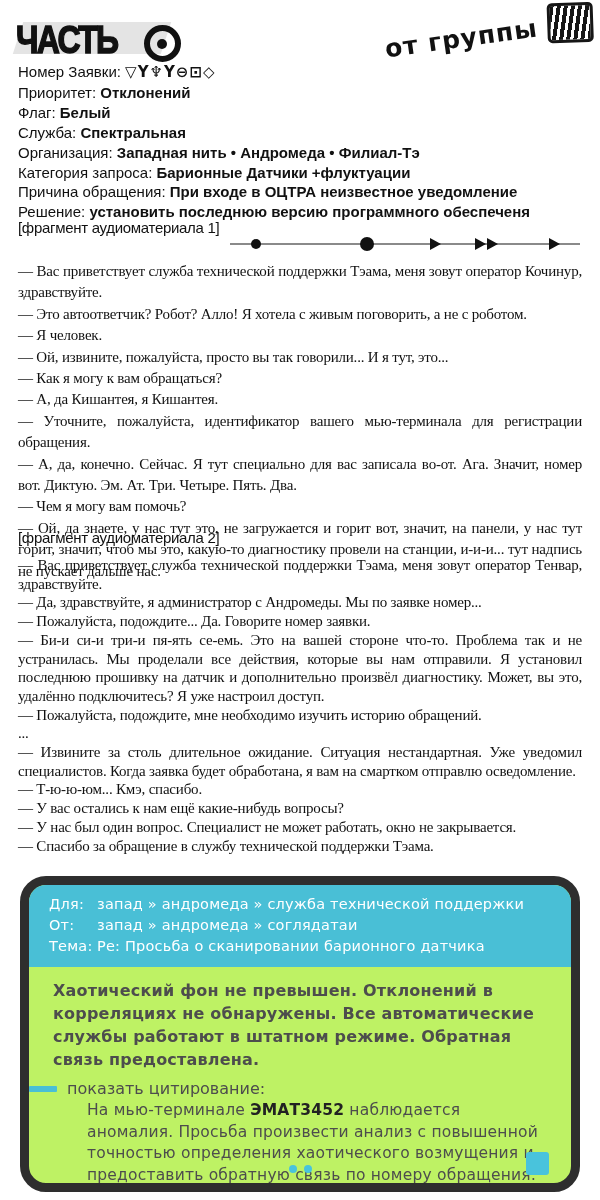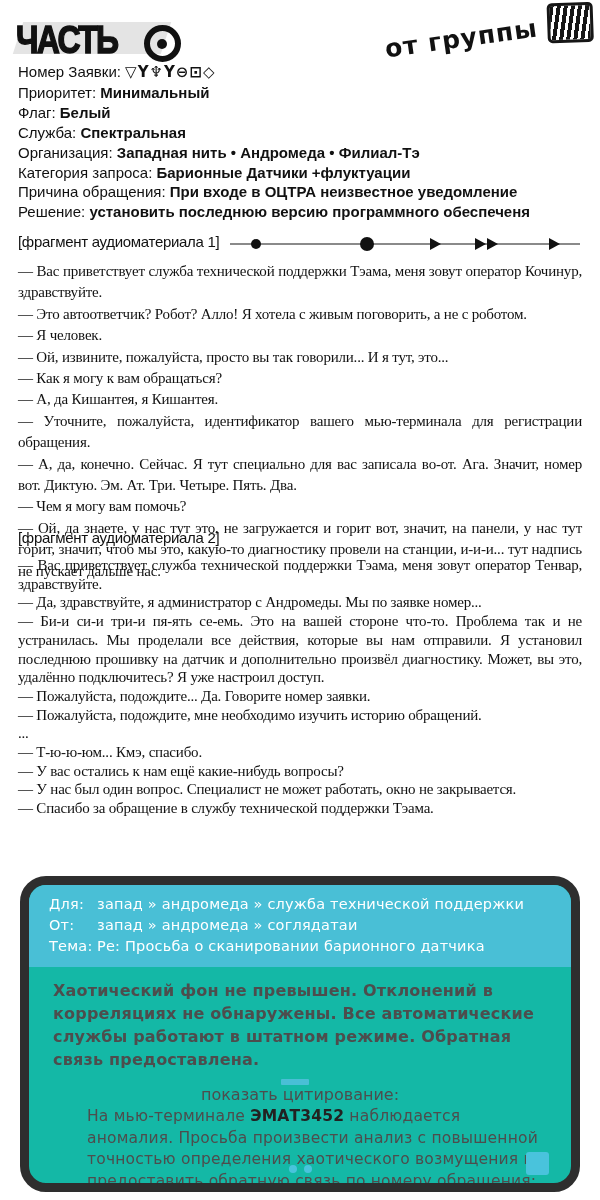--- a/index.html
+++ b/index.html
@@ -24,50 +24,50 @@
               background:repeating-linear-gradient(100deg,#161616 0 4px,#fff 4px 7px);
               transform:rotate(6deg);}
 
   
   .fields{position:absolute;left:18px;top:62px;width:564px;font-size:15px;line-height:19.9px;}
   .fields b{font-weight:700;}
   .sym{font-family:"DejaVu Sans",sans-serif;font-weight:700;letter-spacing:1px;}
 
   
   .audio-label{position:absolute;left:18px;font-size:15px;letter-spacing:-.3px;}
-  .a1{top:233px;} .a2{top:529px;}
+  .a1{top:219px;} .a2{top:529px;}
   .audio-bar{position:absolute;left:230px;top:235px;width:350px;height:18px;}
   .audio-line{position:absolute;left:0;right:0;top:8px;height:2px;background:#8a8a8a;}
   .m-dot{position:absolute;border-radius:50%;background:#111;}
   .m-dot.small{width:10px;height:10px;top:4px;}
   .m-dot.large{width:14px;height:14px;top:2px;}
   .m-play{position:absolute;top:3px;width:0;height:0;border-top:6px solid transparent;
           border-bottom:6px solid transparent;border-left:11px solid #111;}
   .m-ff{position:absolute;top:3px;display:flex;}
   .m-ff s{display:block;width:0;height:0;border-top:6px solid transparent;
           border-bottom:6px solid transparent;border-left:11px solid #111;margin-right:1px;}
 
   
   .dialog{position:absolute;left:18px;width:564px;text-align:justify;letter-spacing:-.2px;font-family:Liberation Serif, serif;}
   .dialog p{margin:0;}
   .dialog1{top:261px;font-size:15px;line-height:21.4px;}
   .dialog2{top:556px;font-size:15px;line-height:18.7px;}
 
   
   .card{position:absolute;left:20px;top:876px;width:560px;height:316px;box-sizing:border-box;
-        border:9px solid #2e2e2e;border-radius:26px;background:#14b8a6;overflow:hidden;
+        border:9px solid #2e2e2e;border-radius:26px;background:#bef264;overflow:hidden;
         font-family:"DejaVu Sans",sans-serif;}
   .card-header{background:#49bfd6;color:#fff;padding:9px 12px 10px 20px;font-size:14.5px;
         line-height:21px;letter-spacing:.2px;}
   .hdr-row{display:flex;}
   .hdr-label{width:48px;flex:none;}
   .hdr-value{flex:1;}
   .card-body{margin:12px 22px 0 24px;color:#4d4d4d;font-size:16px;line-height:23px;
         letter-spacing:.2px;font-weight:bold;}
-  .quote-toggle{display:flex;align-items:center;margin:8px 0 2px 0;cursor:pointer;flex-direction:column;}
+  .quote-toggle{display:flex;align-items:center;margin:8px 0 2px 0;cursor:pointer;}
   .qt-bar{width:28px;height:6px;background:#49bfd6;margin-left:0;margin-right:10px;
         border-radius:1px;flex:none;}
   .qt-text{color:#4d4d4d;font-size:16px;}
   .quote{margin:0 22px 0 58px;color:#4d4d4d;font-size:15.5px;line-height:21.5px;
         letter-spacing:.2px;}
   .quote b{color:#222;}
   .q-sym{font-family:"DejaVu Sans",sans-serif;font-weight:700;color:#111;letter-spacing:1px;}
   .card-dots{position:absolute;bottom:10px;left:0;right:0;display:flex;justify-content:center;
         gap:7px;}
   .card-dots i{width:8px;height:8px;border-radius:50%;background:#49c3dc;display:block;}
@@ -85,21 +85,21 @@
     <span class="part-icon"></span>
   </div>
 
   <div class="from-group">
     <span>от группы</span>
     <span class="group-logo"></span>
   </div>
 
   <div class="fields">
       <div><span>Номер Заявки: </span><b class="sym">▽Y♆Y⊖⊡◇</b></div>
-      <div><span>Приоритет: </span><b>Минимальный</b></div>
+      <div><span>Приоритет: </span><b>Отклонений</b></div>
       <div><span>Флаг: </span><b>Белый</b></div>
       <div><span>Служба: </span><b>Спектральная</b></div>
       <div><span>Организация: </span><b>Западная нить • Андромеда • Филиал-Тэ</b></div>
       <div><span>Категория запроса: </span><b>Барионные Датчики +флуктуации</b></div>
       <div><span>Причина обращения: </span><b>При входе в ОЦТРА неизвестное уведомление</b></div>
       <div><span>Решение: </span><b>установить последнюю версию программного обеспеченя</b></div>
     </div>
 
   <div class="audio-label a1">[фрагмент аудиоматериала 1]</div>
   <div class="audio-bar">
@@ -125,24 +125,25 @@
       <p>— А, да, конечно. Сейчас. Я тут специально для вас записала во-от. Ага. Значит, номер вот. Диктую. Эм. Ат. Три. Четыре. Пять. Два.</p>
       <p>— Чем я могу вам помочь?</p>
       <p>— Ой, да знаете, у нас тут это, не загружается и горит вот, значит, на панели, у нас тут горит, значит, чтоб мы это, какую-то диагностику провели на станции, и-и-и... тут надпись не пускает дальше нас.</p>
     </div>
 
   <div class="audio-label a2">[фрагмент аудиоматериала 2]</div>
 
   <div class="dialog dialog2">
       <p>— Вас приветствует служба технической поддержки Тэама, меня зовут оператор Тенвар, здравствуйте.</p>
       <p>— Да, здравствуйте, я администратор с Андромеды. Мы по заявке номер...</p>
+      <p>— Пожалуйста, подождите... Да. Говорите номер заявки.</p>
       <p>— Би-и си-и три-и пя-ять се-емь. Это на вашей стороне что-то. Проблема так и не устранилась. Мы проделали все действия, которые вы нам отправили. Я установил последнюю прошивку на датчик и дополнительно произвёл диагностику. Может, вы это, удалённо подключитесь? Я уже настроил доступ.</p>
-      <p>— Пожалуйста, подождите... Да. Говорите номер заявки.</p>
       <p>— Пожалуйста, подождите, мне необходимо изучить историю обращений.</p>
       <p>...</p>
+      <p>— Извините за столь длительное ожидание. Ситуация нестандартная. Уже уведомил специалистов. Когда заявка будет обработана, я вам на смартком отправлю осведомление.</p>
       <p>— Т-ю-ю-юм... Кмэ, спасибо.</p>
       <p>— У вас остались к нам ещё какие-нибудь вопросы?</p>
       <p>— У нас был один вопрос. Специалист не может работать, окно не закрывается.</p>
       <p>— Спасибо за обращение в службу технической поддержки Тэама.</p>
     </div>
 
   <div class="card">
     <div class="card-header">
       <div class="hdr-row">
         <span class="hdr-label">Для:</span>

